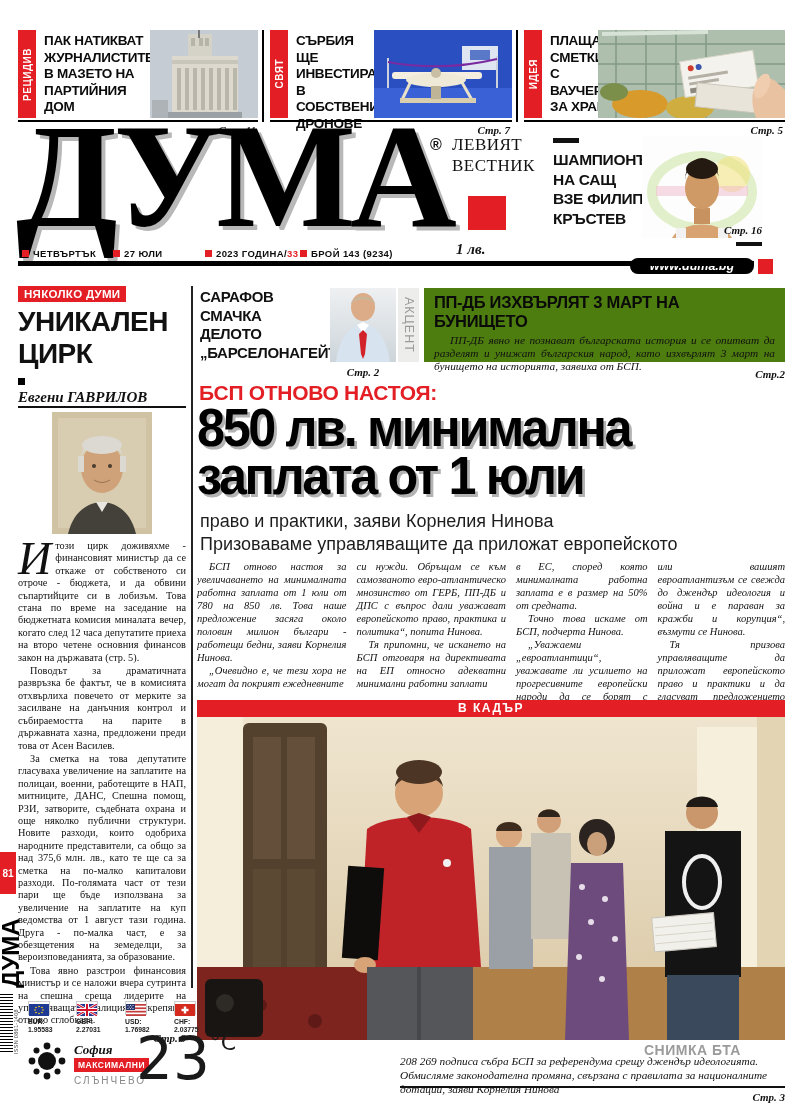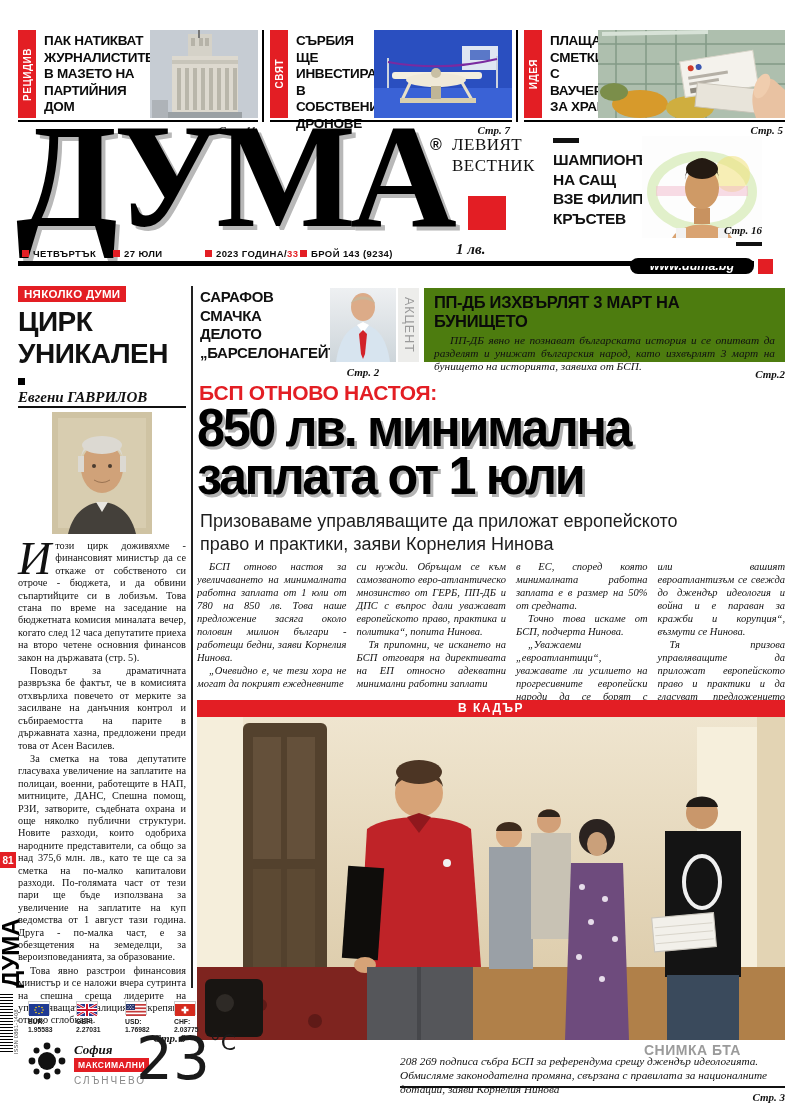--- a/index.html
+++ b/index.html
@@ -82,21 +82,21 @@
   .cur .flag{width:22px;height:14px;display:block;border:1px solid #ccc;box-sizing:border-box;}
   .cur .lbl{font-size:6.8px;font-weight:700;line-height:8px;margin-top:3px;color:#222;}
   #sun{left:26px;top:1040px;width:42px;height:42px;}
   #wx-city{left:74px;top:1042px;font-family:"Liberation Serif",serif;font-style:italic;font-weight:700;font-size:13px;}
   #wx-badge{left:74px;top:1058px;background:#e31e24;color:#fff;font-size:8.5px;font-weight:700;letter-spacing:.5px;padding:2px 4px;}
   #wx-cond{left:74px;top:1075px;font-size:10px;letter-spacing:2px;color:#888;}
   #wx-temp{left:136px;top:1030px;font-size:58px;line-height:58px;font-weight:400;color:#1a1a1a;
      font-family:"DejaVu Sans",sans-serif;display:flex;}
   #wx-unit{font-size:22px;line-height:22px;margin-top:2px;}
   
-  #edge-box{left:0;top:852px;width:16px;height:16px;background:#e31e24;color:#fff;font-size:10px;font-weight:700;
+  #edge-box{left:0;top:852px;width:16px;height:42px;background:#e31e24;color:#fff;font-size:10px;font-weight:700;
      display:flex;align-items:center;justify-content:center;}
   #edge-title{left:-3px;top:884px;height:104px;font-size:24px;font-weight:800;color:#000;}
   #edge-barcode{left:0;top:994px;width:13px;height:58px;
      background:repeating-linear-gradient(180deg,#000 0 1px,#fff 1px 3px);}
   #edge-issn{left:13px;top:994px;height:60px;font-size:5.5px;color:#444;letter-spacing:.3px;}
 </style>
 </head>
 <body>
 
 <div class="page">
@@ -266,22 +266,22 @@
       <span style="color:#e31e24;margin-left:-4px;">33</span>
     </div>
   <div class="dl-item" style="left:300px;">
       <span class="dl-sq"></span>
       <span>БРОЙ 143 (9234)</span>
     </div>
   <div class="abs" id="rule-main"></div>
 
   <div class="abs" id="op-label">НЯКОЛКО ДУМИ</div>
   <div class="abs" id="op-title">
+    <div>УНИКАЛЕН</div>
     <div>ЦИРК</div>
-    <div>УНИКАЛЕН</div>
   </div>
   <div class="abs" id="op-square"></div>
   <div class="abs" id="op-author">Евгени ГАВРИЛОВ</div>
   <div class="abs" id="op-rule"></div>
   <div class="abs" id="op-photo">
     <svg width="100" height="122" viewBox="0 0 100 122">
       <rect width="100" height="122" fill="#cfc3a3"></rect>
       <rect x="6" y="6" width="88" height="110" fill="#d8cdb0"></rect>
       <ellipse cx="50" cy="56" rx="21" ry="25" fill="#d0a279"></ellipse>
       <path d="M29 48 C29 28 71 28 71 48 C71 38 64 26 50 26 C36 26 29 38 29 48 Z" fill="#dcd9d2"></path>
@@ -333,22 +333,22 @@
     <p id="ppdb-text">ПП-ДБ явно не познават българската история и се опитват да разделят и унижат българския народ, като изхвърлят 3 март на бунището на историята, заявиха от БСП.</p>
   </div>
   <div class="abs pageref" id="ppdb-page">Стр.2</div>
 
   <div class="abs" id="lead-kicker">БСП ОТНОВО НАСТОЯ:</div>
   <div class="abs" id="lead-head">
     <div>850 лв. минимална</div>
     <div>заплата от 1 юли</div>
   </div>
   <div class="abs" id="lead-sub">
+    <div>право и практики, заяви Корнелия Нинова</div>
     <div>Призоваваме управляващите да приложат европейското</div>
-    <div>право и практики, заяви Корнелия Нинова</div>
   </div>
 
   <div class="abs" id="cols">
     <div class="col" style="width:150px;">
       <p class="ind">БСП отново настоя за увеличаването на минималната работна заплата от 1 юли от 780 на 850 лв. Това наше предложение засяга около половин милион българи - работещи бедни, заяви Корнелия Нинова.</p>
       <p class="ind">„Очевидно е, че тези хора не могат да покрият ежедневните</p>
     </div>
     <div class="col" style="width:150px;">
       <p>си нужди. Обръщам се към самозваното евро-атлантическо мнозинство от ГЕРБ, ПП-ДБ и ДПС с въпрос дали уважават европейското право, практика и политика“, попита Нинова.</p>
       <p class="ind">Тя припомни, че искането на БСП отговаря на директивата на ЕП относно адекватни минимални работни заплати</p>

